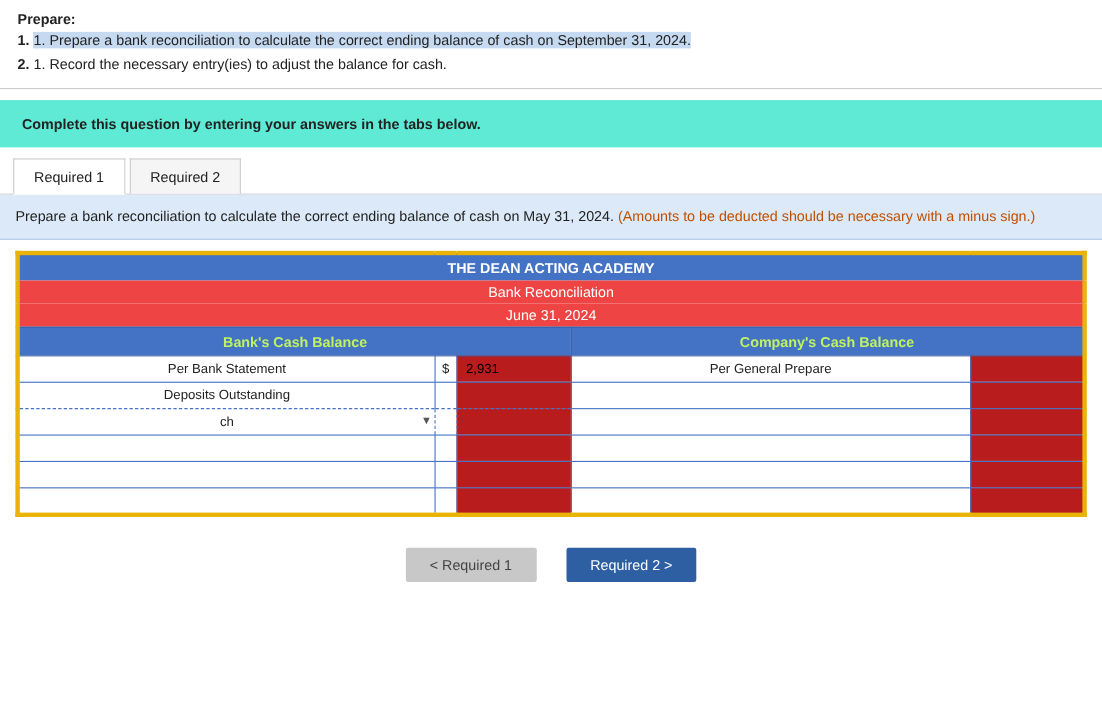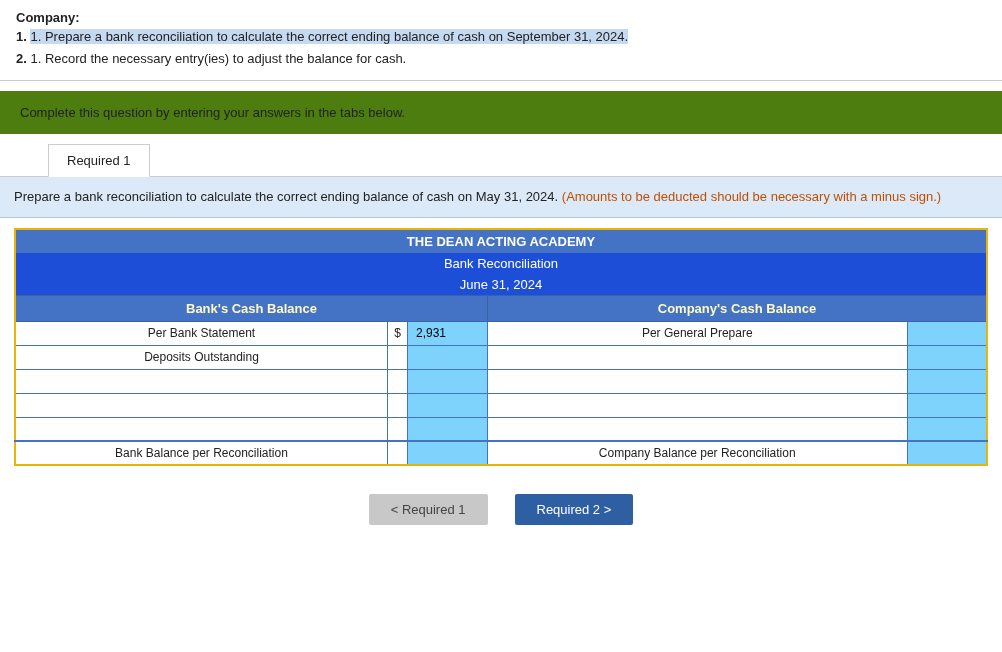--- a/index.html
+++ b/index.html
@@ -23,42 +23,41 @@
     .required-header p {
       font-size: 13px;
       margin-top: 2px;
       line-height: 1.5;
     }
     .required-header .highlight {
       background-color: #c5d9f1;
     }
 
     .instruction-box {
-      background: #4d7c0f;
+      background: #5eead4;
       padding: 14px 20px;
       margin: 10px 0;
-      font-weight: normal;
+      font-weight: bold;
       font-size: 13px;
     }
 
     .tabs-container {
       border-bottom: 1px solid #ccc;
       display: flex;
       padding-left: 12px;
       margin-top: 0;
     }
     .tab {
       padding: 8px 18px;
       border: 1px solid #ccc;
       border-bottom: none;
       cursor: pointer;
       background: #f5f5f5;
       font-size: 13px;
       margin-right: 4px;
-      margin-left: 36px;
     }
     .tab.active {
       background: #fff;
       border-bottom: 1px solid #fff;
       margin-bottom: -1px;
       font-weight: normal;
     }
 
     .info-banner {
       background: #dce9f8;
@@ -72,62 +71,62 @@
       color: #c05000;
     }
 
     .recon-table-wrapper {
       padding: 10px 14px 14px 14px;
     }
 
     .recon-table {
       width: 100%;
       border-collapse: collapse;
-      border: 2px solid #eab308;
+      border: 4px solid #eab308;
     }
 
     .recon-header-row td {
       background: #4472c4;
       color: #fff;
       text-align: center;
       padding: 4px 6px;
       font-weight: bold;
       font-size: 13px;
     }
 
     .recon-subheader-row td {
-      background: #1d4ed8;
+      background: #ef4444;
       color: #fff;
       text-align: center;
       padding: 3px 6px;
       font-size: 13px;
     }
 
     .col-header-row td {
       background: #4472c4;
-      color: #fef9c3;
+      color: #bef264;
       text-align: center;
       padding: 5px 6px;
       font-weight: bold;
       font-size: 13px;
       border: 1px solid #3a62a8;
     }
 
     .data-row td {
       border: 1px solid #4472c4;
       padding: 3px 6px;
       font-size: 12px;
       height: 24px;
       vertical-align: middle;
     }
 
     .input-cell {
-      background: #7dd3fc;
+      background: #b91c1c;
       border: 1px solid #4472c4;
-      width: 80px;
+      width: 104px;
       min-width: 70px;
     }
 
     .input-field {
       width: 100%;
       border: none;
       background: transparent;
       font-size: 12px;
       outline: none;
       padding: 1px 2px;
@@ -183,39 +182,42 @@
       padding: 8px 22px;
       font-size: 13px;
       cursor: pointer;
       border-radius: 2px;
     }
   </style>
 </head>
 <body>
 
 <div class="required-header">
-  <span class="req-label">Company:</span>
+  <span class="req-label">Prepare:</span>
   <p>
     <strong>1.</strong>
     <span class="highlight">1. Prepare a bank reconciliation to calculate the correct ending balance of cash on September 31, 2024.</span>
   </p>
   <p>
     <strong>2.</strong>
     <span>1. Record the necessary entry(ies) to adjust the balance for cash.</span>
   </p>
 </div>
 
 <div class="instruction-box">
   <span>Complete this question by entering your answers in the tabs below.</span>
 </div>
 
 <div class="tabs-container">
   <div class="tab active">
     <span>Required 1</span>
   </div>
+  <div class="tab">
+    <span>Required 2</span>
+  </div>
 </div>
 
 <div class="info-banner">
   <span>Prepare a bank reconciliation to calculate the correct ending balance of cash on May 31, 2024.</span>
   <span class="orange-text">(Amounts to be deducted should be necessary with a minus sign.)</span>
 </div>
 
 <div class="recon-table-wrapper">
   <table class="recon-table">
 
@@ -254,20 +256,34 @@
       <td style="border-top: 1px dashed #4472c4; border-bottom: 1px dashed #4472c4;"></td>
       <td class="input-cell" style="border-top: 1px dashed #4472c4; border-bottom: 1px dashed #4472c4;">
         <input class="input-field" type="text" style="">
       </td>
       <td class="label-cell"></td>
       <td class="input-cell">
         <input class="input-field" type="text" style="">
       </td>
     </tr>
 
+    <tr class="data-row">
+      <td class="label-cell dropdown-cell" style="border: 1px dashed #4472c4; position: relative;">
+        <span>ch</span>
+        <span class="dropdown-arrow">▼</span>
+      </td>
+      <td style="border: 1px dashed #4472c4;"></td>
+      <td class="input-cell" style="border: 1px dashed #4472c4;">
+        <input class="input-field" type="text" style="">
+      </td>
+      <td class="label-cell"></td>
+      <td class="input-cell">
+        <input class="input-field" type="text" style="">
+      </td>
+    </tr>
 
     <tr class="data-row">
       <td class="label-cell"></td>
       <td></td>
       <td class="input-cell">
         <input class="input-field" type="text" style="">
       </td>
       <td class="label-cell"></td>
       <td class="input-cell">
         <input class="input-field" type="text" style="">
@@ -291,31 +307,20 @@
       <td></td>
       <td class="input-cell">
         <input class="input-field" type="text" style="">
       </td>
       <td class="label-cell"></td>
       <td class="input-cell">
         <input class="input-field" type="text" style="">
       </td>
     </tr>
 
-    <tr class="data-row" style="border-top: 2px solid #4472c4;">
-      <td class="label-cell" style="border-top: 2px solid #4472c4;">Bank Balance per Reconciliation</td>
-      <td style="border-top: 2px solid #4472c4;"></td>
-      <td class="input-cell" style="border-top: 2px solid #4472c4;">
-        <input class="input-field" type="text" style="">
-      </td>
-      <td class="label-cell" style="border-top: 2px solid #4472c4;">Company Balance per Reconciliation</td>
-      <td class="input-cell" style="border-top: 2px solid #4472c4;">
-        <input class="input-field" type="text" style="">
-      </td>
-    </tr>
   </tbody>
     </table>
 </div>
 
 <div class="nav-buttons">
   <button class="btn-prev">&lt; Required 1</button>
   <button class="btn-next">Required 2 &gt;</button>
 </div>
 
 </body></html>

